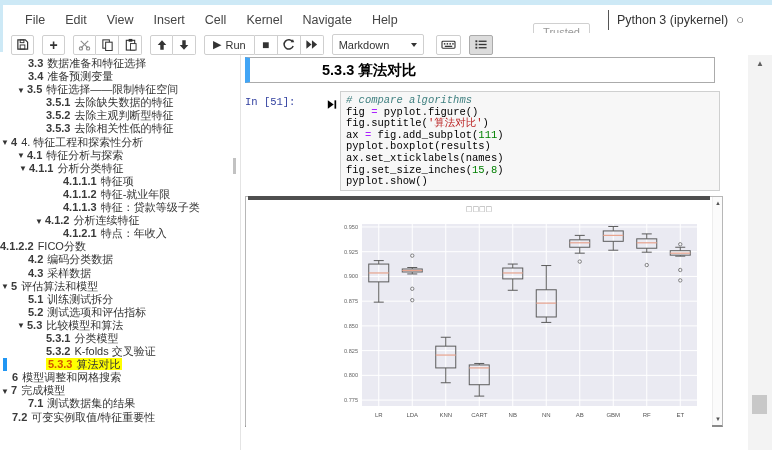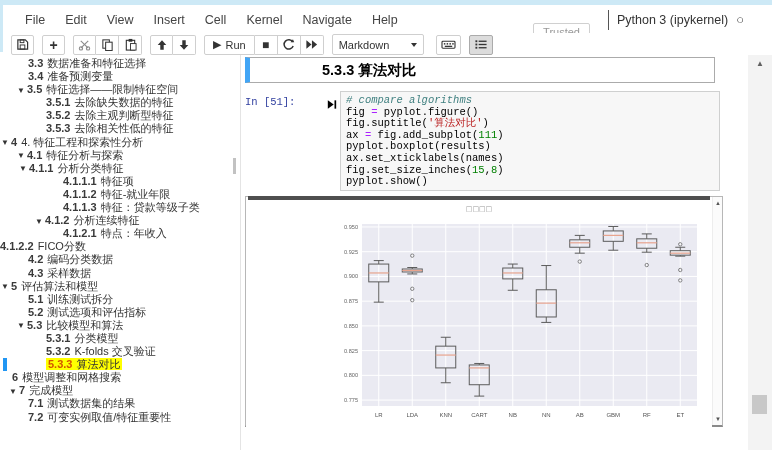--- a/index.html
+++ b/index.html
@@ -252,23 +252,23 @@
     <div class="toc-row" style="padding-left: 28px;"><span class="toc-text"><span class="toc-num">4.2</span><span class="toc-label">编码分类数据</span></span></div>
     <div class="toc-row" style="padding-left: 28px;"><span class="toc-text"><span class="toc-num">4.3</span><span class="toc-label">采样数据</span></span></div>
     <div class="toc-row" style="padding-left: 12px;"><span class="toc-text"><span class="toc-arrow">▼</span><span class="toc-num">5</span><span class="toc-label">评估算法和模型</span></span></div>
     <div class="toc-row" style="padding-left: 28px;"><span class="toc-text"><span class="toc-num">5.1</span><span class="toc-label">训练测试拆分</span></span></div>
     <div class="toc-row" style="padding-left: 28px;"><span class="toc-text"><span class="toc-num">5.2</span><span class="toc-label">测试选项和评估指标</span></span></div>
     <div class="toc-row" style="padding-left: 28px;"><span class="toc-text"><span class="toc-arrow">▼</span><span class="toc-num">5.3</span><span class="toc-label">比较模型和算法</span></span></div>
     <div class="toc-row" style="padding-left: 46px;"><span class="toc-text"><span class="toc-num">5.3.1</span><span class="toc-label">分类模型</span></span></div>
     <div class="toc-row" style="padding-left: 46px;"><span class="toc-text"><span class="toc-num">5.3.2</span><span class="toc-label">K-folds 交叉验证</span></span></div>
     <div class="toc-row hl" style="padding-left: 46px;"><span class="toc-text"><span class="toc-num">5.3.3</span><span class="toc-label">算法对比</span></span></div>
     <div class="toc-row" style="padding-left: 12px;"><span class="toc-text"><span class="toc-num">6</span><span class="toc-label">模型调整和网格搜索</span></span></div>
-    <div class="toc-row" style="padding-left: 20px;"><span class="toc-text"><span class="toc-arrow">▼</span><span class="toc-num">7</span><span class="toc-label">完成模型</span></span></div>
+    <div class="toc-row" style="padding-left: 12px;"><span class="toc-text"><span class="toc-arrow">▼</span><span class="toc-num">7</span><span class="toc-label">完成模型</span></span></div>
     <div class="toc-row" style="padding-left: 28px;"><span class="toc-text"><span class="toc-num">7.1</span><span class="toc-label">测试数据集的结果</span></span></div>
-    <div class="toc-row" style="padding-left: 28px;"><span class="toc-text"><span class="toc-num">7.2</span><span class="toc-label">可变实例取值/特征重要性</span></span></div>
+    <div class="toc-row" style="padding-left: 12px;"><span class="toc-text"><span class="toc-num">7.2</span><span class="toc-label">可变实例取值/特征重要性</span></span></div>
   </div>
 <div class="side-scroll-thumb"></div>
 <div class="side-divider"></div>
 
 <div class="main">
   <div class="md-cell">
     <div class="md-heading">5.3.3 算法对比</div>
   </div>
 
   <div class="prompt">In [51]:</div>

